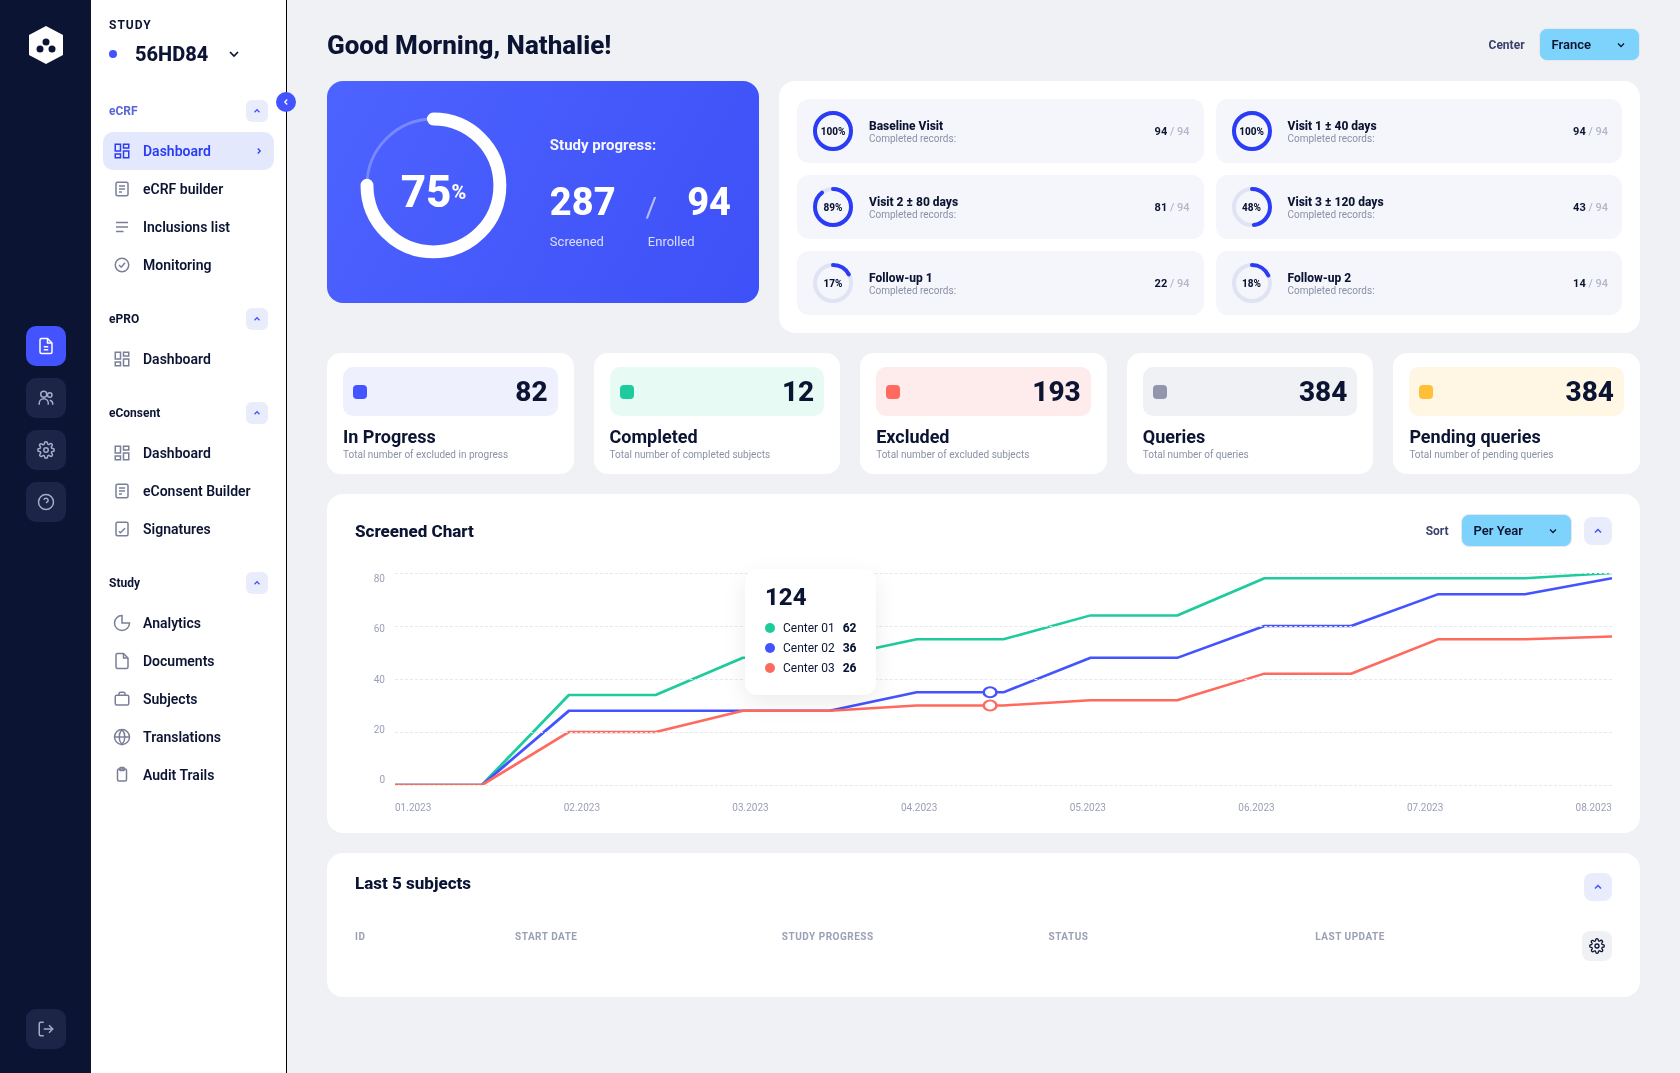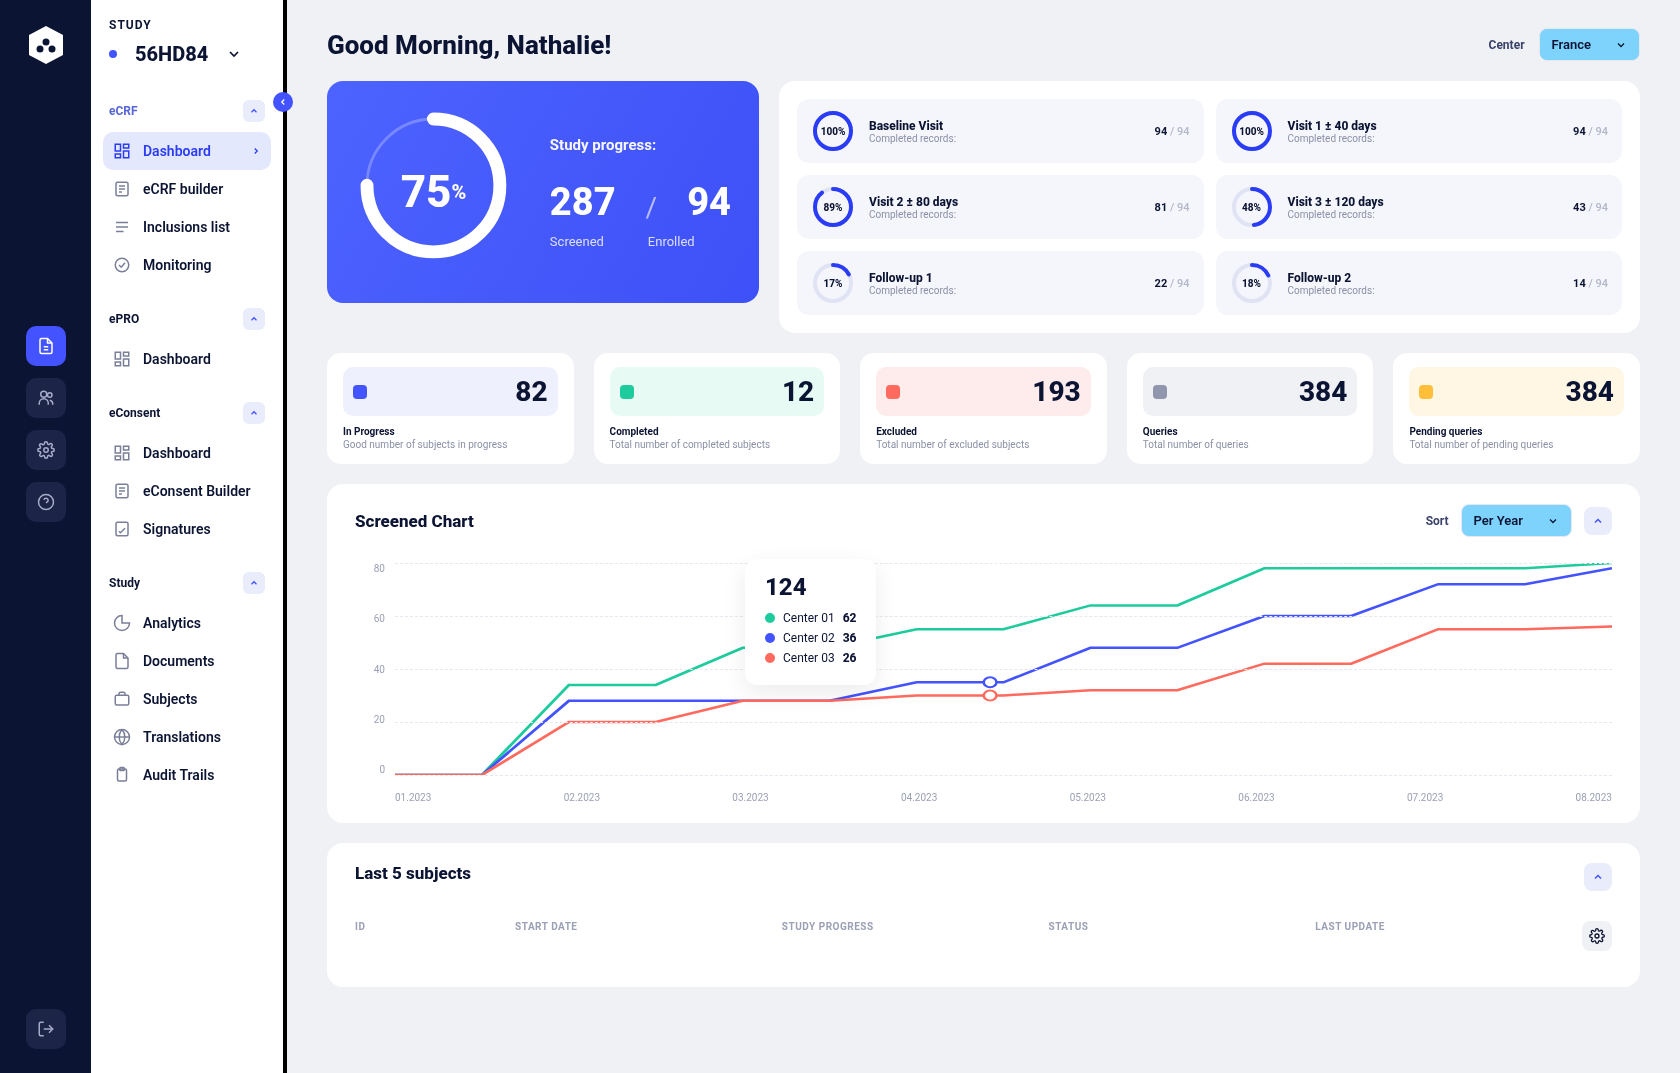--- a/index.html
+++ b/index.html
@@ -9,21 +9,21 @@
 
 .rail { width: 91px; background: #0c1433; display: flex; flex-direction: column; align-items: center; padding-top: 24px; }
 .rail .logo { width: 42px; height: 42px; margin-bottom: 260px; }
 .rail-btn { width: 40px; height: 40px; border-radius: 10px; display:flex; align-items:center; justify-content:center; margin-bottom: 12px; cursor:pointer; }
 .rail-btn.active { background:#4353ff; }
 .rail-btn.sub { background:#1c2447; }
 .rail .spacer { flex:1; }
 .rail .logout { margin-bottom: 24px; }
 
 
-.sidebar { width: 196px; background:#fff; border-right:4px solid #000000; display:flex; flex-direction:column; position:relative; }
+.sidebar { width: 196px; background:#fff; border-right:1px solid #000000; display:flex; flex-direction:column; position:relative; }
 .study-head { padding:18px 18px 24px; }
 .study-head .label { font-size:12px; font-weight:700; letter-spacing:1px; color:#0c1433; }
 .study-head .row { display:flex; align-items:center; gap:18px; margin-top:10px; }
 .study-head .dot { width:8px; height:8px; background:#4353ff; border-radius:50%; }
 .study-head .code { font-size:20px; font-weight:800; }
 .collapse-chip { position:absolute; right:-10px; top:92px; width:20px; height:20px; background:#4353ff; border-radius:50%; display:flex; align-items:center; justify-content:center; cursor:pointer; }
 .nav-section { padding:0 12px; }
 .nav-sec-head { display:flex; justify-content:space-between; align-items:center; padding:10px 6px; font-size:12px; font-weight:700; color:#5767d6; }
 .nav-sec-head.muted { color:#0c1433; font-weight:700; }
 .chev-badge { width:22px; height:22px; background:#e9ecfb; border-radius:6px; display:flex; align-items:center; justify-content:center; }
@@ -64,21 +64,21 @@
 .visit .st { font-size:10px; color:#8b90a6; }
 .visit .right { font-size:11px; font-weight:700; color:#0c1433; white-space:nowrap; }
 .visit .right .of { color:#b2b6c8; font-weight:500; }
 
 
 .kpis { display:flex; gap:20px; margin-bottom:20px; }
 .kpi { flex:1; background:#fff; border-radius:14px; padding:14px 16px; }
 .kpi .top { display:flex; justify-content:space-between; align-items:center; border-radius:10px; padding:8px 10px; }
 .kpi .sq { width:14px; height:14px; border-radius:4px; }
 .kpi .v { font-size:28px; font-weight:800; }
-.kpi .name { font-size:10px; font-weight:700; margin-top:10px; }
+.kpi .name { font-size:18px; font-weight:700; margin-top:10px; }
 .kpi .desc { font-size:10px; color:#8b90a6; margin-top:2px; }
 
 
 .chart-card { background:#fff; border-radius:16px; padding:20px 28px; margin-bottom:20px; }
 .chart-head { display:flex; align-items:center; justify-content:space-between; }
 .chart-head h3 { font-size:17px; font-weight:800; }
 .chart-ctrls { display:flex; align-items:center; gap:12px; }
 .chart-ctrls .lbl { font-size:12px; font-weight:700; color:#3b426b; }
 .chart-ctrls .toggle { width:28px; height:28px; background:#e9ecfb; border-radius:8px; display:flex; align-items:center; justify-content:center; cursor:pointer; }
 .chart-body { position:relative; height:240px; margin-top:26px; }
@@ -484,21 +484,21 @@
         </div>
     </div>
 
     <div class="kpis" id="kpis">
         <div class="kpi">
           <div class="top" style="background:#eef0fe">
             <div class="sq" style="background:#4353ff"></div>
             <div class="v">82</div>
           </div>
           <div class="name">In Progress</div>
-          <div class="desc">Good number of subjects in progress</div>
+          <div class="desc">Total number of excluded in progress</div>
         </div>
         <div class="kpi">
           <div class="top" style="background:#e7faf3">
             <div class="sq" style="background:#1ecb9c"></div>
             <div class="v">12</div>
           </div>
           <div class="name">Completed</div>
           <div class="desc">Total number of completed subjects</div>
         </div>
         <div class="kpi">

